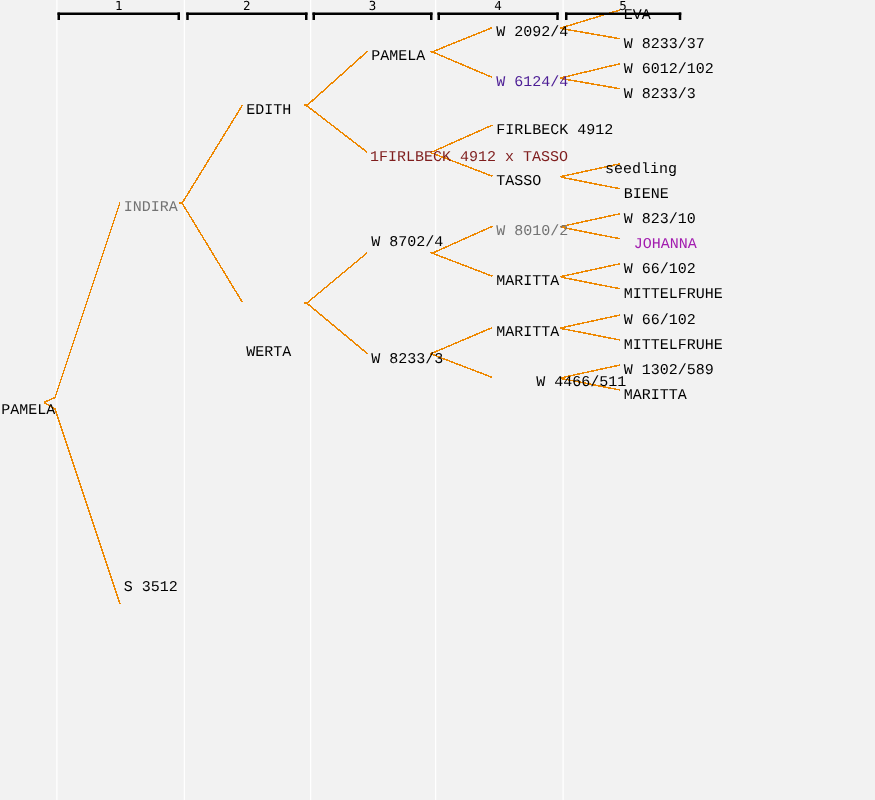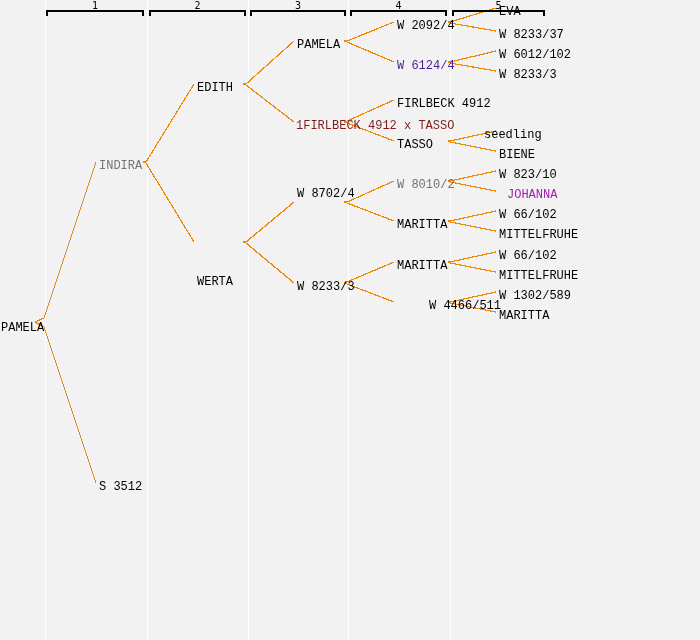--- a/index.html
+++ b/index.html
@@ -147,21 +147,21 @@
         <div class="bar"></div>
         <div class="tick-l"></div>
         <div class="tick-r"></div>
         <div class="num">5</div>
       </div>
     </div>
 
   <div id="nodes">
       <div class="node-label" style="left: 1px; top: 322px; color: rgb(0, 0, 0);">PAMELA</div>
       <div class="node-label" style="left: 99px; top: 160px; color: #737373;">INDIRA</div>
-      <div class="node-label" style="left: 99px; top: 481px; color: rgb(0, 0, 0);">S 3512</div>
+      <div class="node-label" style="left: 99px; top: 464px; color: rgb(0, 0, 0);">S 3512</div>
       <div class="node-label" style="left: 197px; top: 82px; color: rgb(0, 0, 0);">EDITH</div>
       <div class="node-label" style="left: 197px; top: 240px; color: rgb(0, 0, 0); margin-top: 36px;">WERTA</div>
       <div class="node-label" style="left: 297px; top: 39px; color: rgb(0, 0, 0);">PAMELA</div>
       <div class="node-label" style="left: 296px; top: 120px; color: #7f1d1d;">1FIRLBECK 4912 x TASSO</div>
       <div class="node-label" style="left: 297px; top: 188px; color: rgb(0, 0, 0);">W 8702/4</div>
       <div class="node-label" style="left: 297px; top: 281px; color: rgb(0, 0, 0);">W 8233/3</div>
       <div class="node-label" style="left: 397px; top: 20px; color: rgb(0, 0, 0);">W 2092/4</div>
       <div class="node-label" style="left: 397px; top: 60px; color: #4c1d95;">W 6124/4</div>
       <div class="node-label" style="left: 397px; top: 98px; color: #000000;">FIRLBECK 4912</div>
       <div class="node-label" style="left: 397px; top: 139px; color: rgb(0, 0, 0);">TASSO</div>

